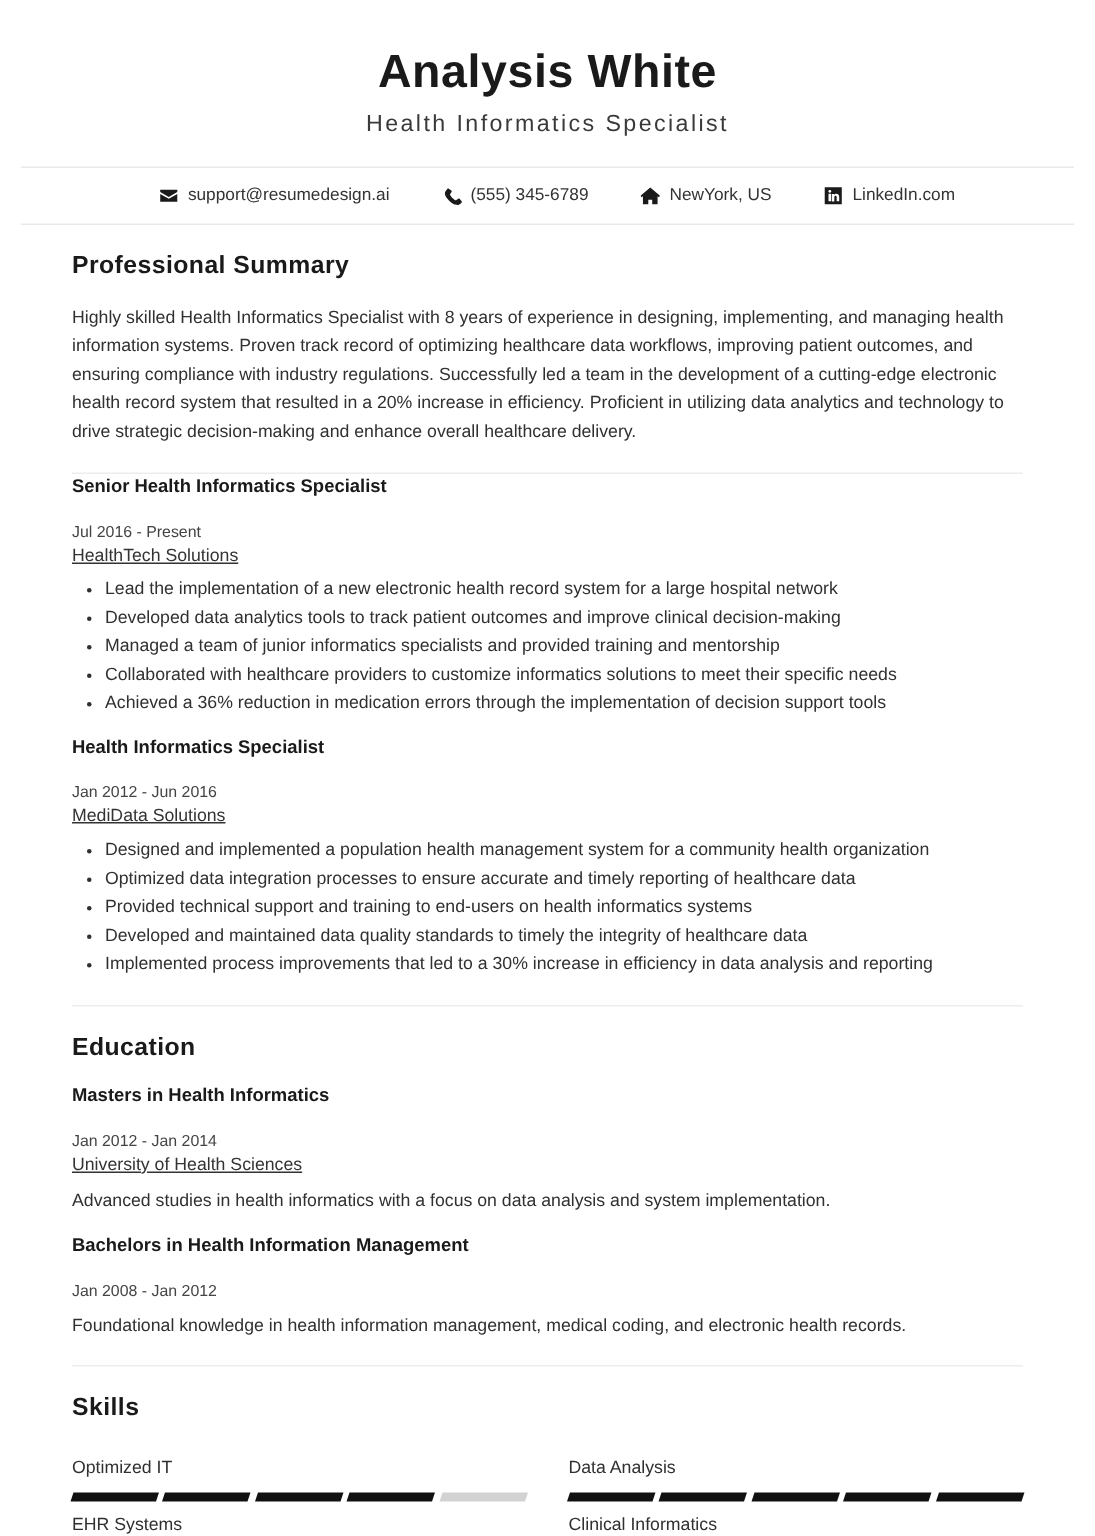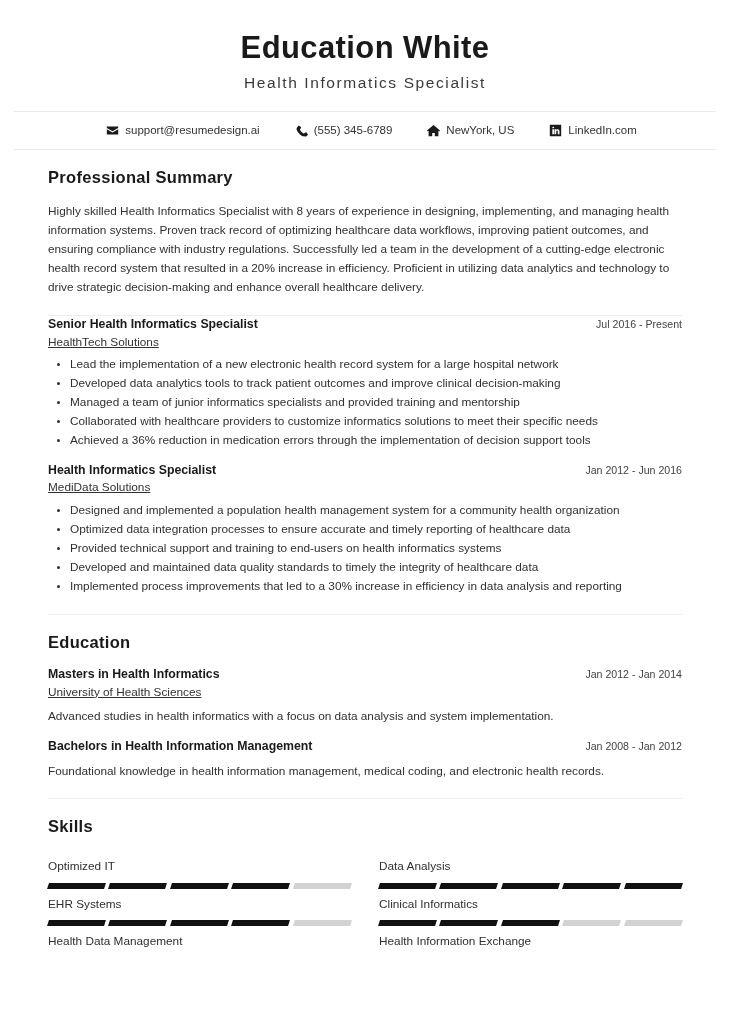--- a/index.html
+++ b/index.html
@@ -104,20 +104,21 @@
     text-align: left;
   }
 
   
   .entry { margin-bottom: 12px; }
   .entry-head {
     display: flex;
     align-items: baseline;
     justify-content: space-between;
     gap: 16px;
+    flex-direction: column;
   }
   .entry-role {
     font-size: 12.3px;
     font-weight: bold;
     color: #1a1a1a;
     line-height: 1.35;
   }
   .entry-date {
     font-size: 10.6px;
     color: #444444;
@@ -178,21 +179,21 @@
     transform: skewX(-18deg);
   }
   .seg.on { background: #111111; }
 </style>
 </head>
 <body>
 
 <div class="page">
 
   <div class="header">
-    <div class="name">Education White</div>
+    <div class="name">Analysis White</div>
     <div class="job-title">Health Informatics Specialist</div>
   </div>
 
   <div class="rule"></div>
 
   <div class="contact-bar">
 
     <div class="contact-item">
       <span class="ic">
         <svg viewBox="0 0 16 16" width="13" height="13">

